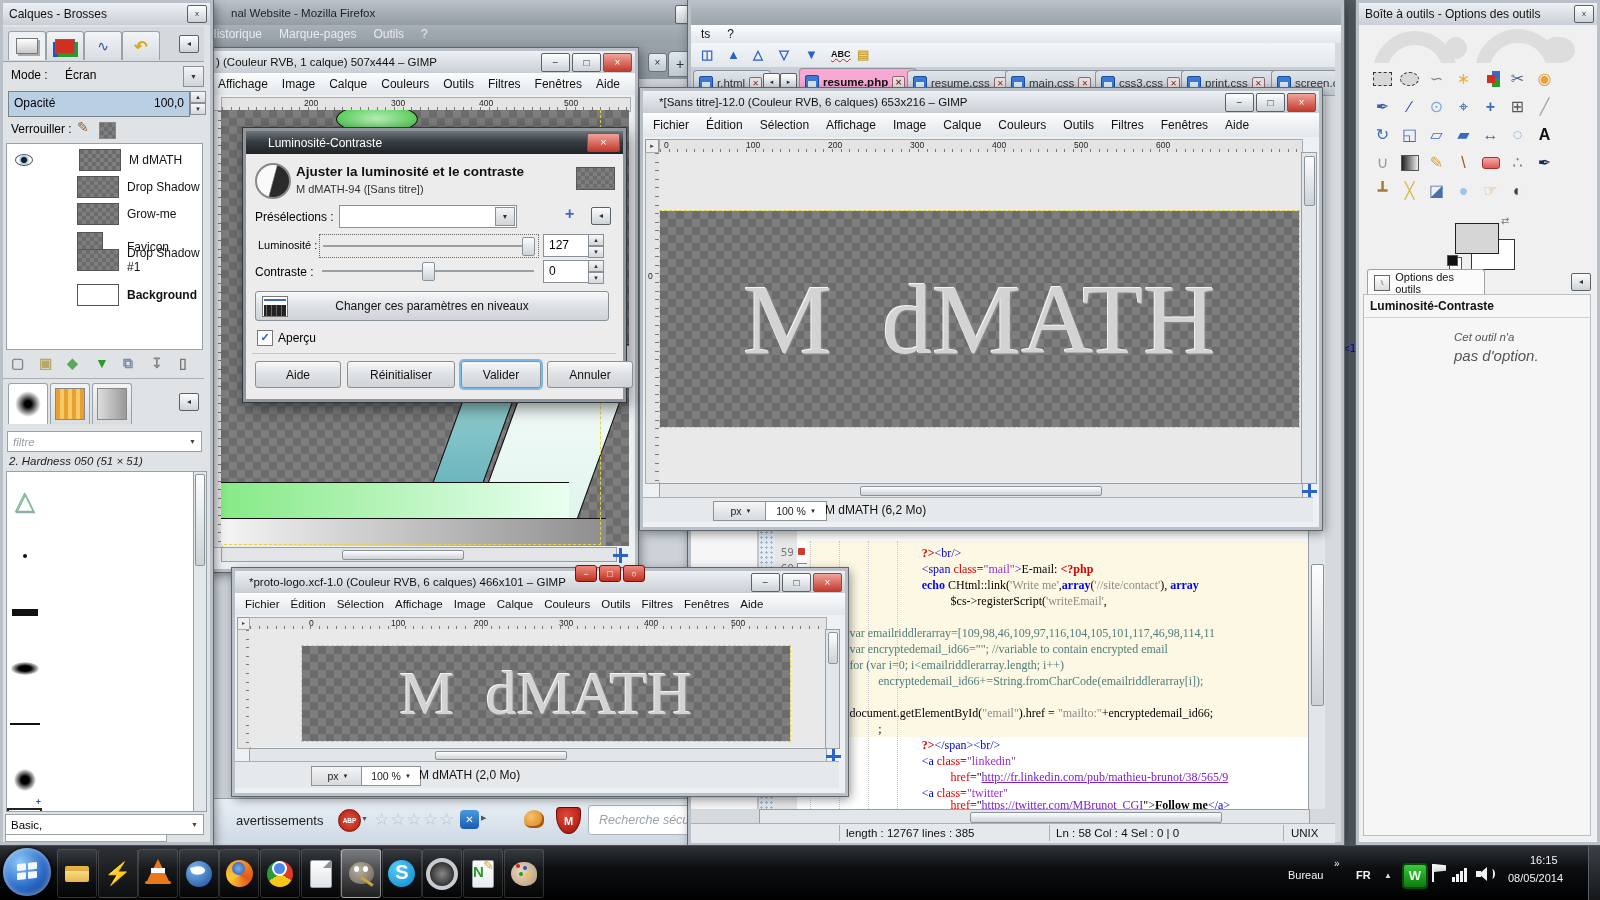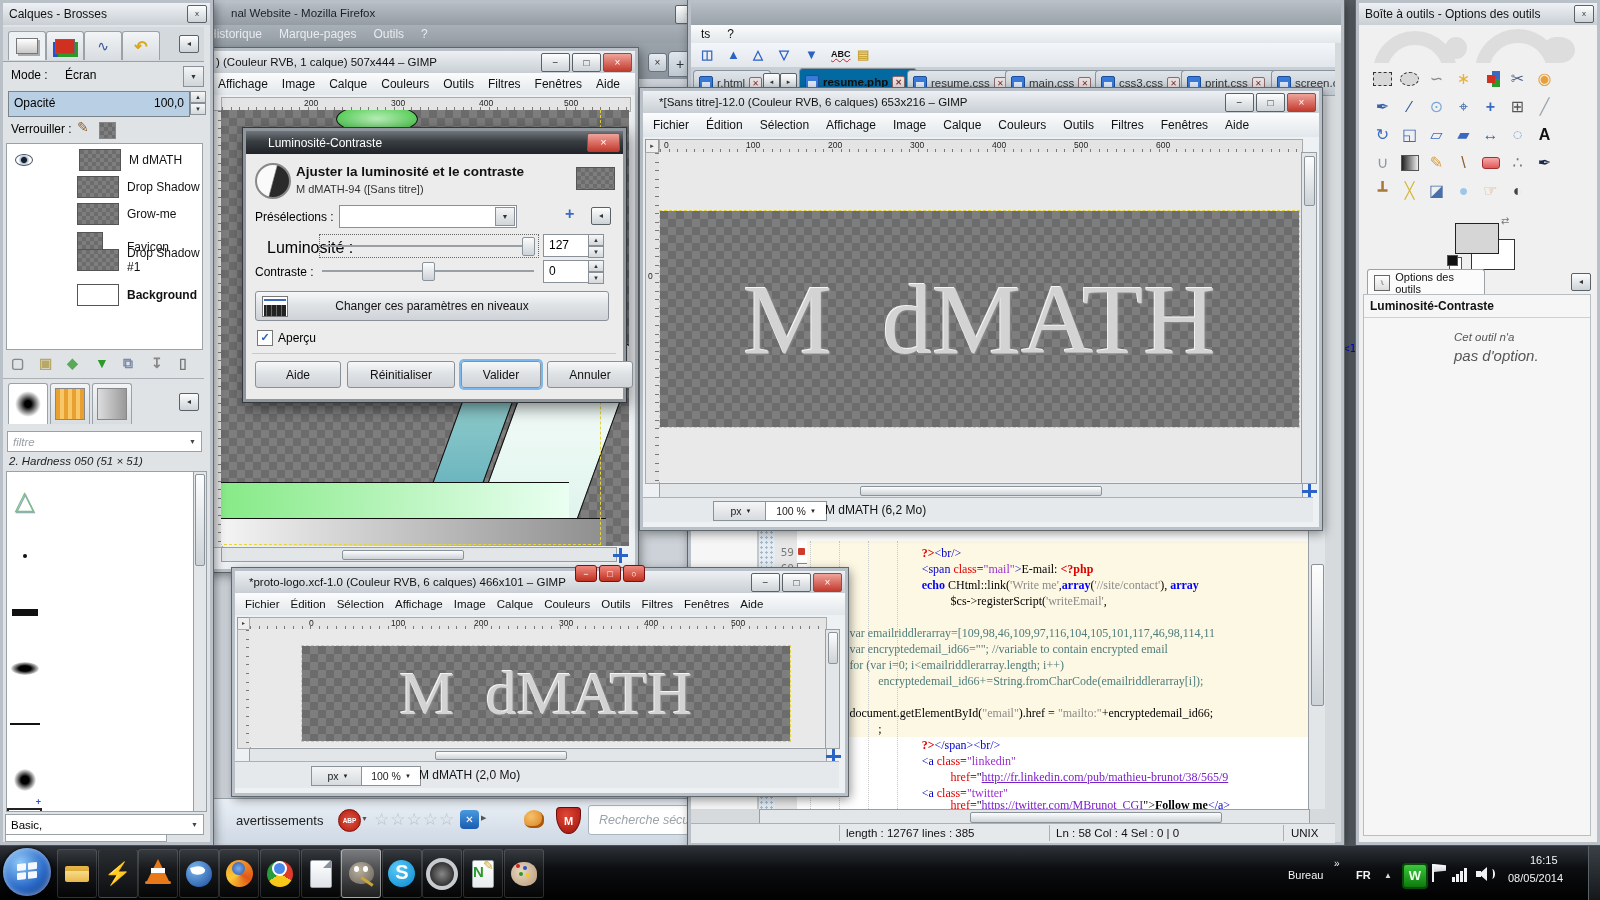--- a/index.html
+++ b/index.html
@@ -53,21 +53,21 @@
   .spin div{width:14px;height:10px;border:1px solid #8a9097;background:linear-gradient(#f6f7f8,#d4d8db);
     font-size:6px;display:flex;align-items:center;justify-content:center;color:#333;}
   
   .code{font-family:Liberation Serif, serif;font-size:12px;white-space:pre;position:absolute;line-height:15px;}
   .ct{color:#0000cc;} .ca{color:#e00000;} .cv{color:#9b30d0;} .cs{color:#8a8a8a;}
   .ck{color:#0000ff;font-weight:bold;} .cp{color:#e00000;font-weight:bold;}
   .cj{color:#4f7d7d;} .cb{color:#000;} .cu{color:#7a20c8;text-decoration:underline;} .cbb{color:#000;font-weight:bold;}
   .tab{height:24px;display:flex;align-items:center;gap:4px;border:1px solid #8b939a;border-bottom:none;
     border-radius:4px 4px 0 0;background:linear-gradient(#dfe5ea,#bfc7cf);font-size:11.5px;color:#333;
     padding:0 5px;position:absolute;top:3px;overflow:hidden;white-space:nowrap;}
-  .tab.active{background:#0369a1;height:26px;top:1px;font-weight:bold;color:#111;}
+  .tab.active{background:#f9a8d4;height:26px;top:1px;font-weight:bold;color:#111;}
   .disk{width:12px;height:12px;background:#3a7ad8;border:1px solid #1c4f9a;border-radius:2px;flex:0 0 auto;position:relative;}
   .disk:after{content:"";position:absolute;left:2px;top:5px;right:2px;bottom:1px;background:#dce8f8;}
   .tclose{width:11px;height:11px;border:1px solid #8a6a6a;background:#e8e0e0;color:#7a3030;font-size:8px;
     display:flex;align-items:center;justify-content:center;border-radius:2px;flex:0 0 auto;}
   
   .pane-title{height:22px;background:linear-gradient(#eef1f4,#c9cfd5);display:flex;align-items:center;
     font-size:12px;color:#111;padding:0 6px;position:relative;}
   .dock-tab{width:36px;height:28px;border:1px solid #9aa2a8;border-bottom:none;border-radius:3px 3px 0 0;
     background:linear-gradient(#f2f4f6,#d8dde1);position:absolute;top:4px;display:flex;align-items:center;justify-content:center;}
   .lrow{position:absolute;left:2px;right:2px;height:27px;display:flex;align-items:center;font-size:12px;color:#111;}
@@ -524,21 +524,21 @@
     <div class="abs" style="left:9px;top:32px;width:32px;height:32px;border-radius:50%;background:linear-gradient(105deg,#fafafa 48%,#2a2a2a 52%);border:2px solid #888;"></div>
     <span class="abs" style="left:50px;top:33px;font-size:13.5px;font-weight:bold;color:#111;">Ajuster la luminosité et le contraste</span>
     <span class="abs" style="left:50px;top:52px;font-size:11px;color:#333;">M  dMATH-94 ([Sans titre])</span>
     <div class="abs checker small" style="left:330px;top:36px;width:37px;height:21px;border:1px solid #555;"></div>
     <span class="abs" style="left:9px;top:79px;font-size:12px;">Présélections :</span>
     <div class="field" style="left:93px;top:74px;width:176px;height:21px;">
       <div class="ddbtn" style="right:1px;top:1px;width:18px;height:17px;">▼</div>
     </div>
     <span class="abs" style="left:319px;top:74px;font-size:16px;font-weight:bold;color:#3a6abf;">+</span>
     <div class="wbtn" style="position:absolute;left:343px;top:76px;width:18px;height:16px;font-size:8px;">◂</div>
-    <span class="abs" style="left:21px;top:108px;font-size:16px;">Luminosité :</span>
+    <span class="abs" style="left:12px;top:108px;font-size:11px;">Luminosité :</span>
     <div class="abs" style="left:73px;top:103px;width:218px;height:22px;border:1px dotted #666;">
       <div style="position:absolute;left:3px;top:10px;right:3px;height:2px;background:#98a0a6;"></div>
       <div class="sthumb" style="left:202px;top:2px;width:11px;height:17px;"></div>
     </div>
     <div class="field" style="left:297px;top:103px;width:44px;height:21px;">
       <span style="position:absolute;left:5px;top:3px;font-size:12px;">127</span>
     </div>
     <div class="spin" style="left:342px;top:103px;">
         <div>▲</div>
         <div>▼</div>

